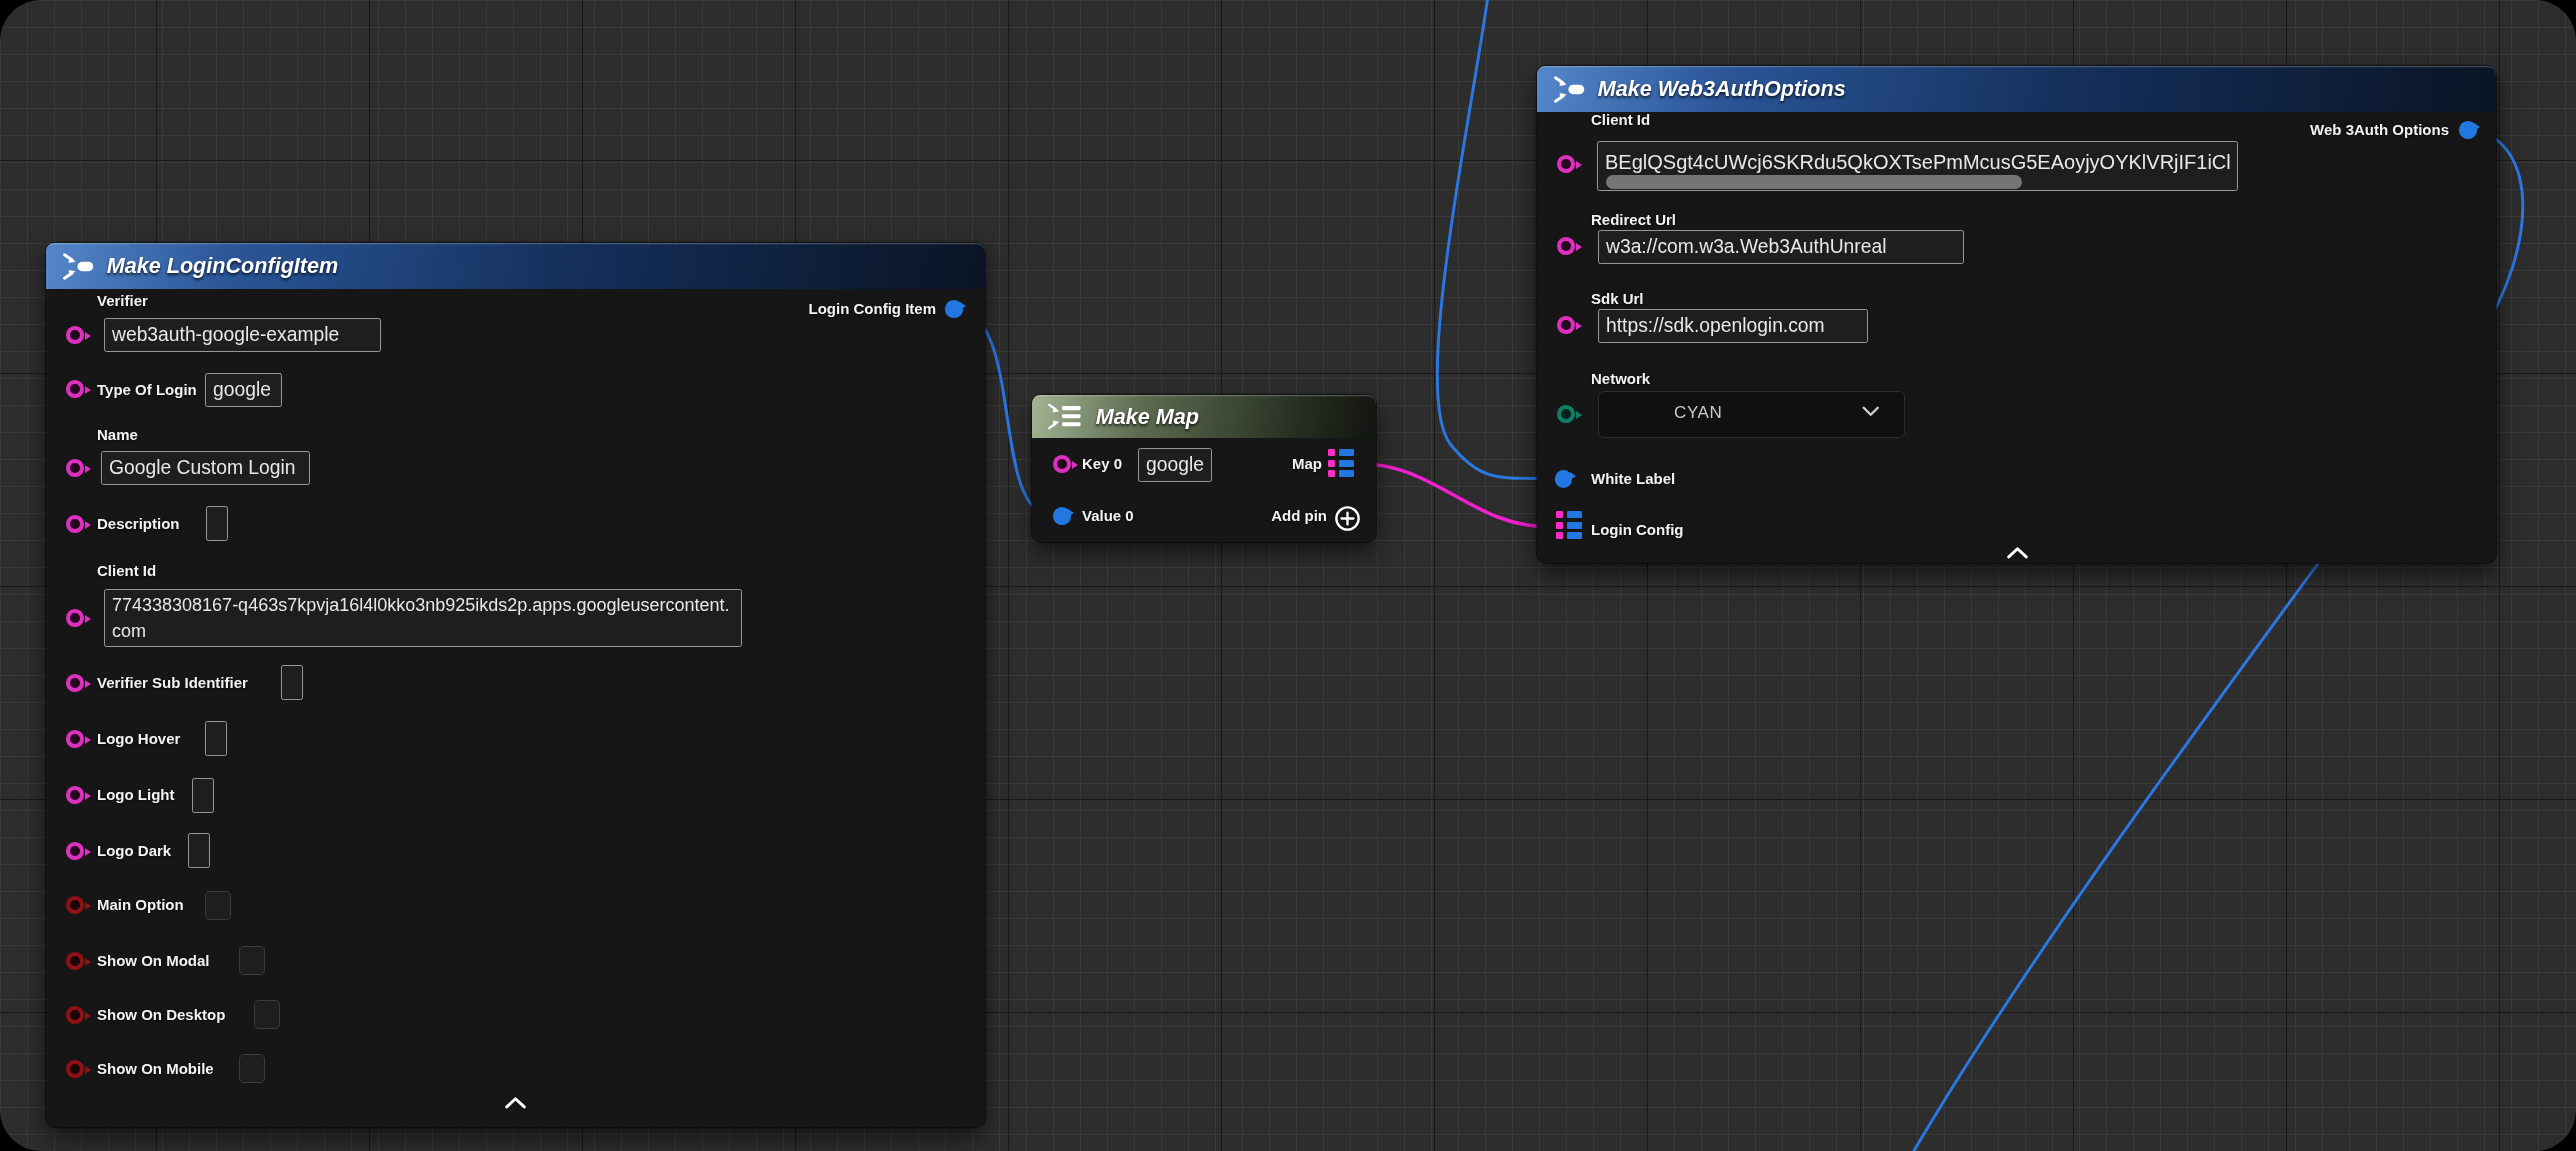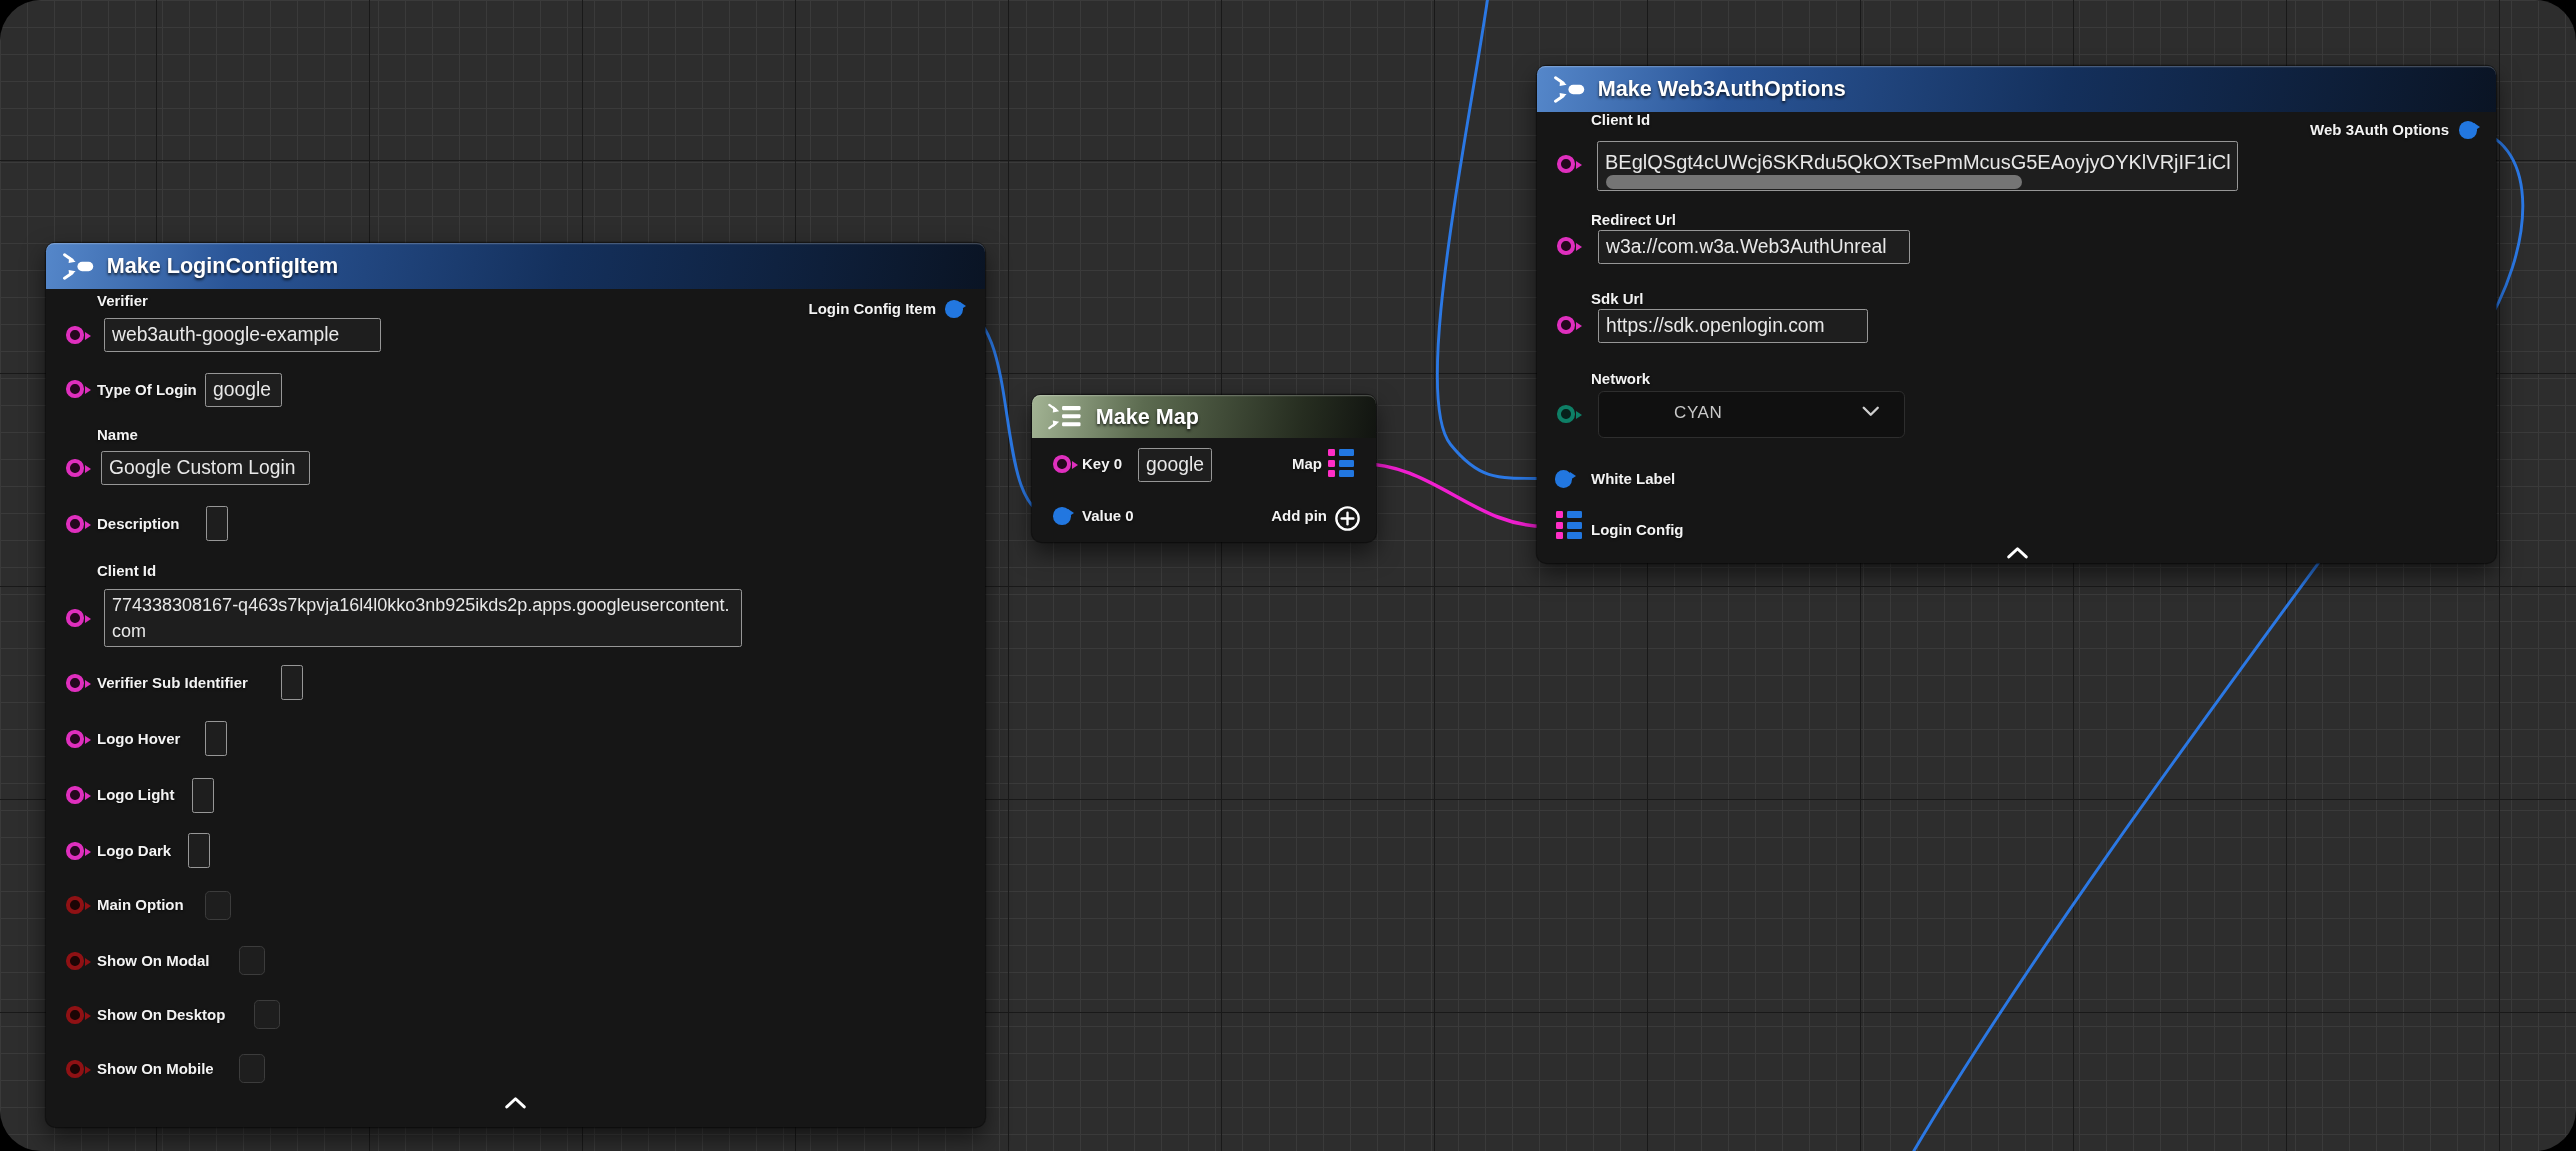--- a/index.html
+++ b/index.html
@@ -14,21 +14,21 @@
       linear-gradient(90deg,#3a3a3a 0.6px, transparent 0.6px);
     background-size:213px 213px,213px 213px,27px 27px,27px 27px;
     background-position:156px 160px,156px 160px,0 0,0 0;}
   svg.wires{position:absolute;inset:0;pointer-events:none;}
   svg.wires path{pointer-events:stroke;}
 
   .node{position:absolute;background:#161616;border-radius:9.4px;
         box-shadow:0 10.5px 23.4px rgba(0,0,0,.55), 0 0 0 1.2px rgba(0,0,0,.45);}
   .header{position:absolute;left:0;right:0;top:0;height:46px;border-radius:8.2px 8.2px 0 0;
           display:flex;align-items:center;gap:11.7px;padding:0 15px;box-sizing:border-box;
-          box-shadow:inset 0 1.2px 0 rgba(255,255,255,.22);}
+          box-shadow:inset 0 1.2px 0 rgba(255,255,255,.22);font-style:italic;}
   .header.blue{background:linear-gradient(100deg,#5587ca 0%,#2a5597 20%,#14305c 55%,#0a1424 100%);}
   .header.green{background:linear-gradient(100deg,#a3b494 0%,#5c6b50 32%,#262d20 78%,#111410 100%);}
   .title{color:#fff;font-size:21.6px;font-weight:bold;text-shadow:0 1.8px 2.9px rgba(0,0,0,.75);white-space:nowrap;}
 
   .plabel{position:absolute;color:#f3f3f3;font-size:15px;line-height:23.4px;white-space:nowrap;
           text-shadow:0 1.2px 2.3px rgba(0,0,0,.65);font-weight:bold;}
   .plabel.right{text-align:right;}
 
   .pin{position:absolute;width:17.5px;height:17.5px;border-radius:50%;box-sizing:border-box;}
   .pin::after{content:"";position:absolute;left:15px;top:2.3px;width:0;height:0;
@@ -211,21 +211,21 @@
       <div class="plabel right" style="right:47px;top:52px;">Web 3Auth Options</div>
       <div class="pin bluefill" style="left:922px;top:55px;"></div>
 
       <div class="plabel" style="left:54px;top:42px;">Client Id</div>
       <div class="pin magenta" style="left:20px;top:89px;"></div>
       <div class="inbox" style="left:60px;top:75px;width:641px;height:50px;line-height:27px;padding-top:7px;font-size:20px;">BEglQSgt4cUWcj6SKRdu5QkOXTsePmMcusG5EAoyjyOYKlVRjIF1iCl</div>
       <div class="scrollbar" style="left:69px;top:109px;width:416px;"></div>
 
       <div class="plabel" style="left:54px;top:142px;">Redirect Url</div>
       <div class="pin magenta" style="left:20px;top:171px;"></div>
-      <div class="inbox" style="left:61px;top:164px;width:312px;">w3a://com.w3a.Web3AuthUnreal</div>
+      <div class="inbox" style="left:61px;top:164px;width:366px;">w3a://com.w3a.Web3AuthUnreal</div>
 
       <div class="plabel" style="left:54px;top:221px;">Sdk Url</div>
       <div class="pin magenta" style="left:20px;top:250px;"></div>
       <div class="inbox" style="left:61px;top:243px;width:270px;">https://sdk.openlogin.com</div>
 
       <div class="plabel" style="left:54px;top:301px;">Network</div>
       <div class="pin teal" style="left:20px;top:339px;"></div>
       <div class="dropdown" style="left:61px;top:325px;width:307px;height:47px;">
         <span class="dtext">CYAN</span>
         <svg width="17.5" height="10.5" viewBox="0 0 30 18">

